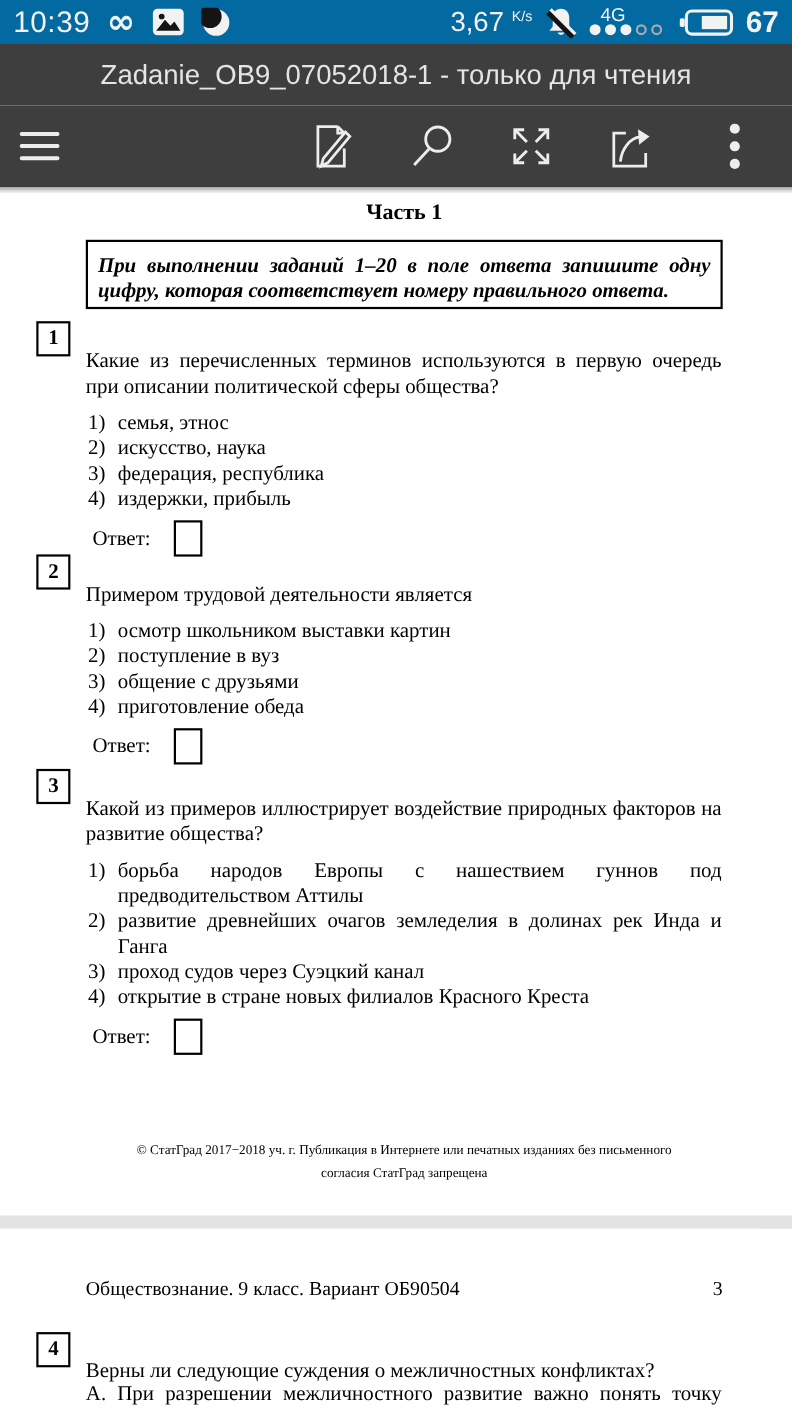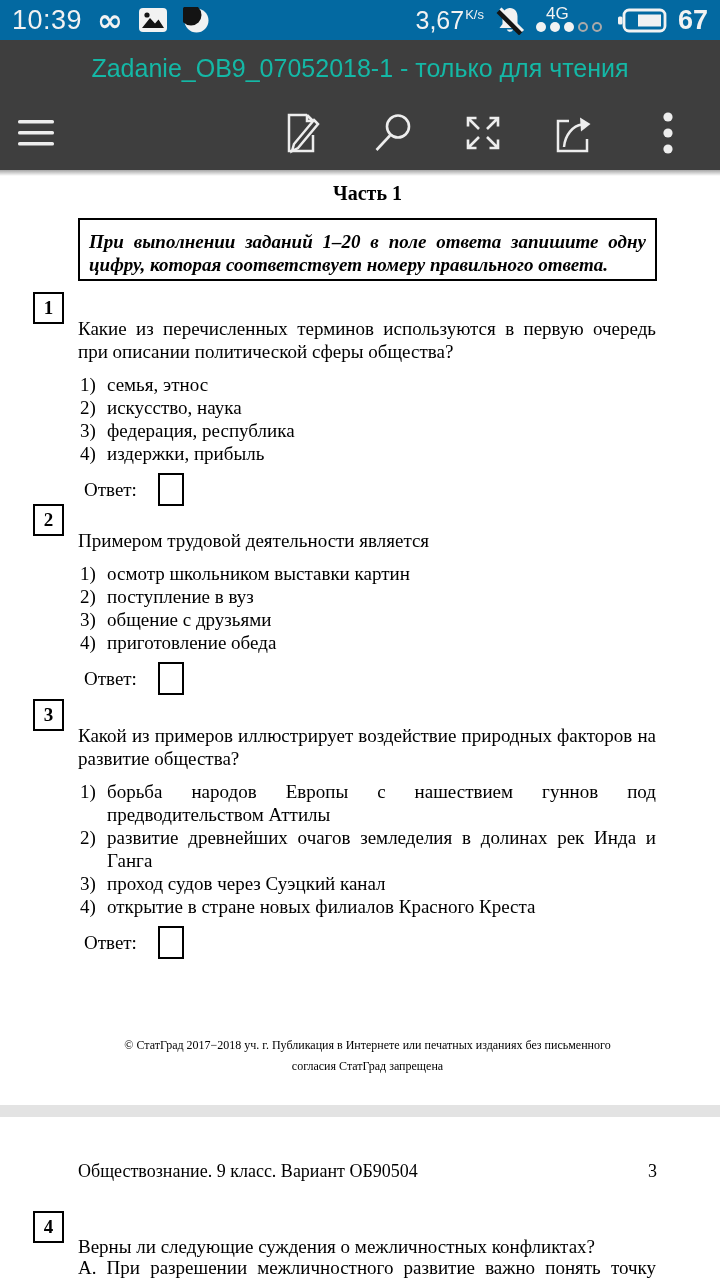--- a/index.html
+++ b/index.html
@@ -14,35 +14,35 @@
     background:#0369a1; color:#f2f2f2;
     display:flex; align-items:center; justify-content:space-between;
     padding:0 12px; box-sizing:border-box;
   }
   .sb-left, .sb-right { display:flex; align-items:center; }
   .sb-left > * { margin-right:15px; }
   .sb-right > * { margin-left:11px; }
   .sb-time { font-size:27px; letter-spacing:0.5px; }
   .sb-infinity { font-family:"DejaVu Sans", sans-serif; font-size:31px; font-weight:bold; line-height:28px; }
   .sb-speed { font-size:25px; }
-  .sb-speed-unit { font-size:13px; vertical-align:top; position:relative; top:1px; margin-left:1px; }
+  .sb-speed-unit { font-size:13px; vertical-align:top; position:relative; top:1px; margin-left:7px; }
   .sb-signal { display:flex; flex-direction:column; align-items:flex-start; }
   .sb-4g { font-size:17px; line-height:12px; margin:0 0 2px 10px; }
   .dots { display:flex; align-items:center; }
   .dot { border-radius:50%; margin-right:4px; }
   .dot.filled { width:10px; height:10px; background:#f2f2f2; }
   .dot.hollow { width:6px; height:6px; border:2px solid #a9a9a9; }
   .sb-batt-num { font-size:27px;font-weight:bold; }
 
   
   .app-bar {
     position:absolute; top:40px; left:0; width:720px; height:56px;
     background:#3e3e3e; display:flex; align-items:center; justify-content:center;
   }
-  .app-title { color:#14b8a6; font-size:25px; }
+  .app-title { color:#e5e5e5; font-size:25px; }
 
   
   .toolbar { position:absolute; top:96px; left:0; width:720px; height:74px; background:#3e3e3e; }
   .tb-btn {
     position:absolute; top:7px; width:48px; height:60px;
     display:flex; align-items:center; justify-content:center;
     background:transparent; border:none; padding:0; cursor:pointer;
   }
   .tb-menu      { left:12px; }
   .tb-edit      { left:278px; }

